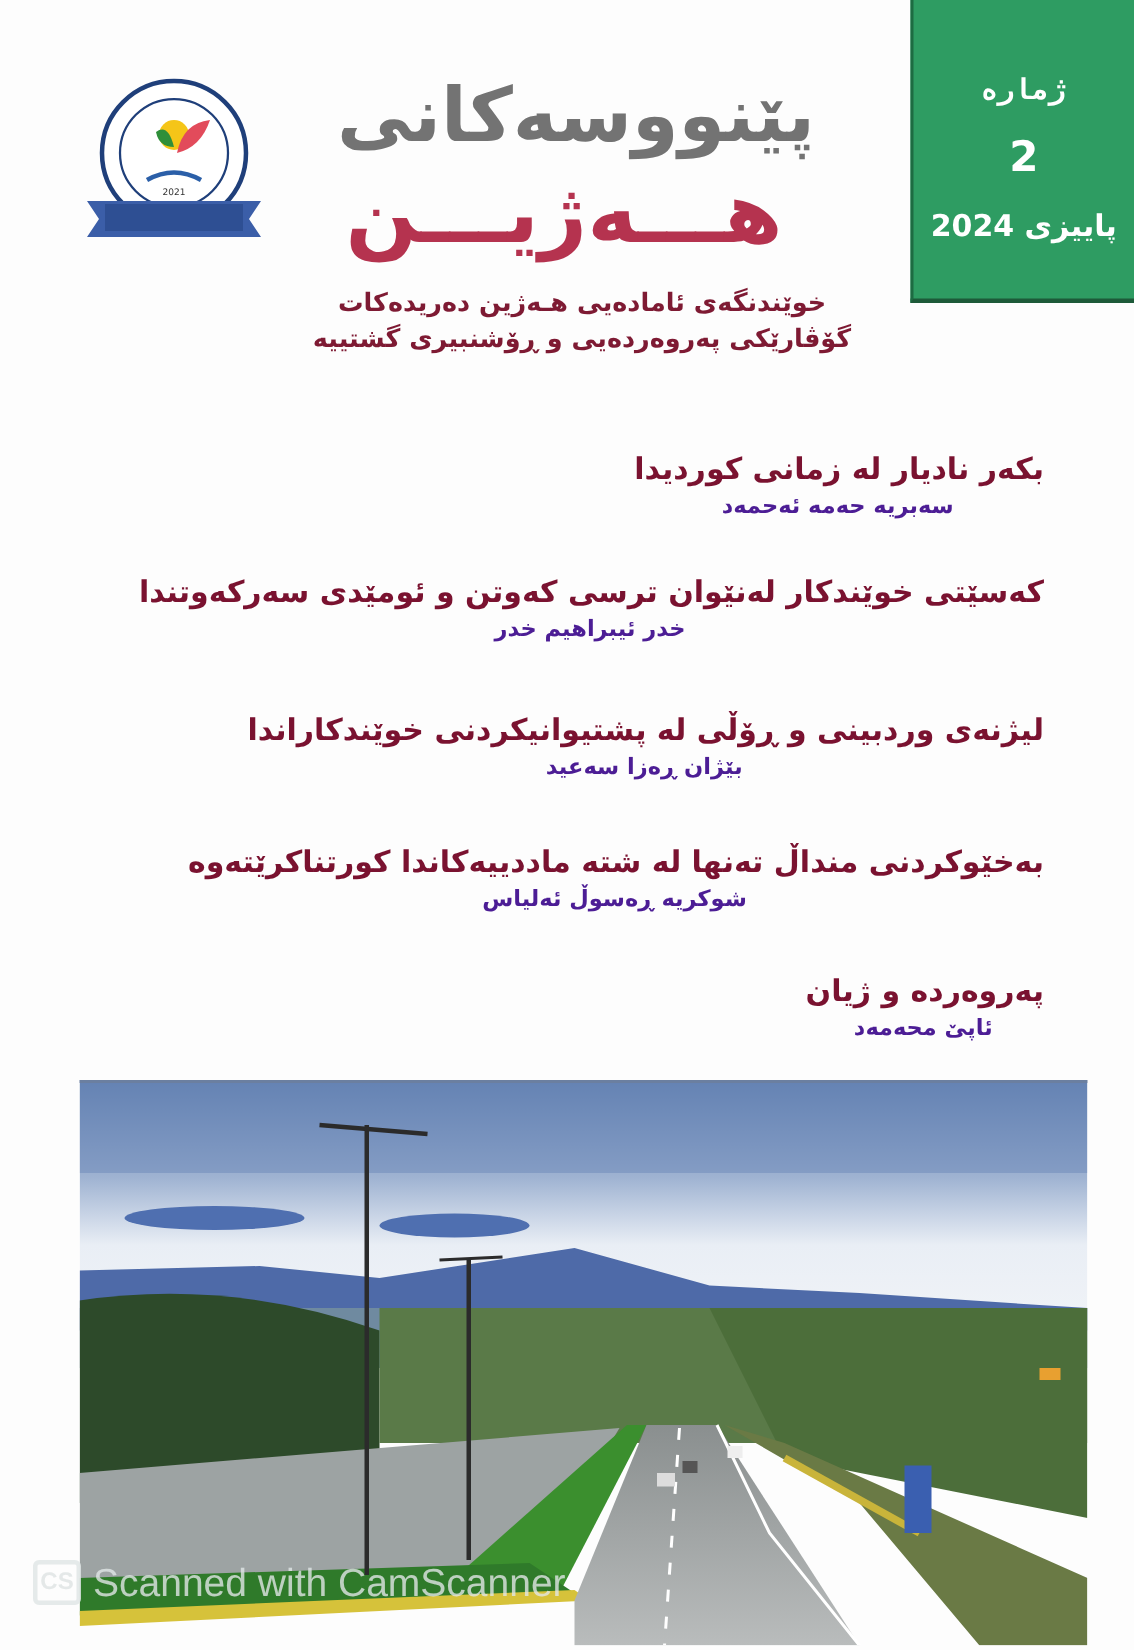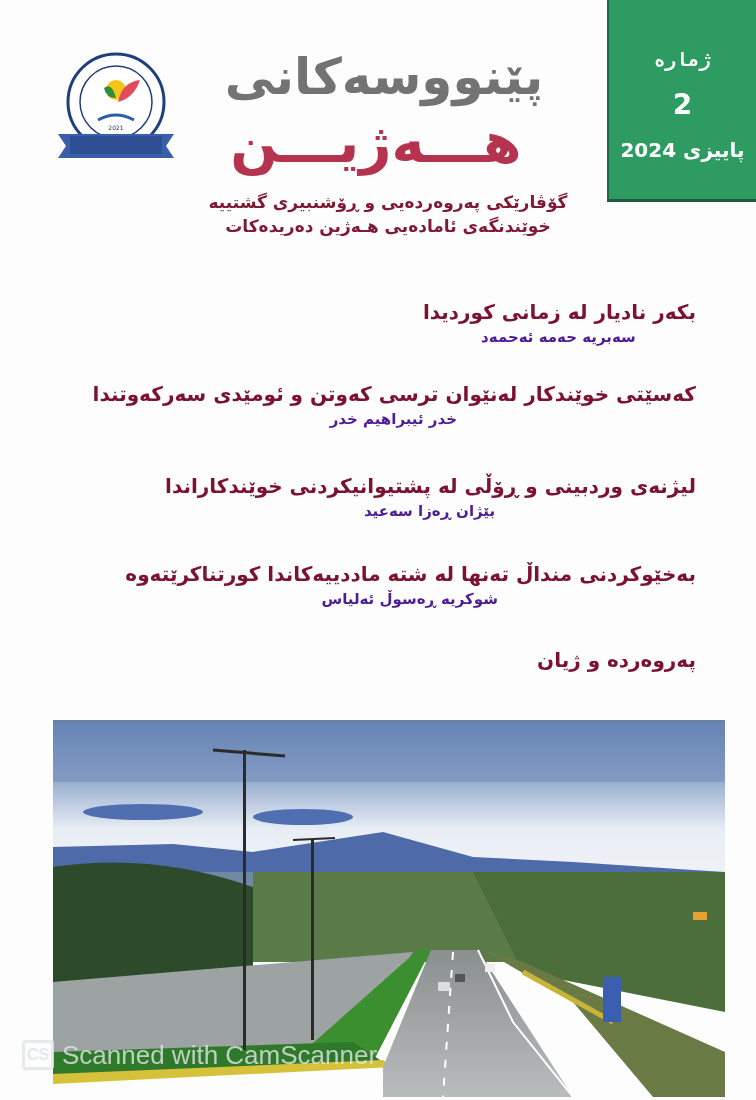--- a/index.html
+++ b/index.html
@@ -81,22 +81,22 @@
     <path d="M44 70 q18 -10 36 0" fill="none" stroke="#2b5fa8" stroke-width="3"></path>
     <text x="62" y="80" font-size="6" text-anchor="middle" fill="#333" font-family="DejaVu Sans, sans-serif">2021</text>
     <path d="M4 84 L120 84 L112 96 L120 108 L4 108 L12 96 Z" fill="#3b5ea8"></path>
     <rect x="16" y="86" width="92" height="18" fill="#2e4f93"></rect>
   </svg>
 </div>
 
 <div class="abs title-top">پێنووسەکانی</div>
 <div class="abs title-bottom">هـــەژیـــن</div>
 <div class="abs subtitle">
+  <div>خوێندنگەی ئامادەیی هـەژین دەریدەکات</div>
   <div>گۆڤارێکی پەروەردەیی و ڕۆشنبیری گشتییە</div>
-  <div>خوێندنگەی ئامادەیی هـەژین دەریدەکات</div>
 </div>
 
 <div class="abs issue-box">
   <div class="issue-label">ژمارە</div>
   <div class="issue-number">2</div>
   <div class="issue-season">
     <span>پاییزی</span>
     <span>2024</span>
   </div>
 </div>
@@ -113,20 +113,21 @@
   <div class="article" style="top:174px;">
     <div class="article-title">لیژنەی وردبینی و ڕۆڵی لە پشتیوانیکردنی خوێندکاراندا</div>
     <div class="article-author">بێژان ڕەزا سەعید</div>
   </div>
   <div class="article" style="top:262px;">
     <div class="article-title">بەخێوکردنی منداڵ تەنها لە شتە ماددییەکاندا کورتناکرێتەوە</div>
     <div class="article-author">شوکریە ڕەسوڵ ئەلیاس</div>
   </div>
   <div class="article" style="top:348px;">
     <div class="article-title">پەروەردە و ژیان</div>
+    <div class="article-author">ئاپێ محەمەد</div>
   </div>
 </div>
 
 <div class="abs photo">
   <svg width="672" height="375" viewBox="0 0 672 375">
     <defs>
       <linearGradient id="sky" x1="0" y1="0" x2="0" y2="1">
         <stop offset="0" stop-color="#5f7fb0"></stop>
         <stop offset="0.35" stop-color="#9fb3d2"></stop>
         <stop offset="0.6" stop-color="#e9eef5"></stop>

